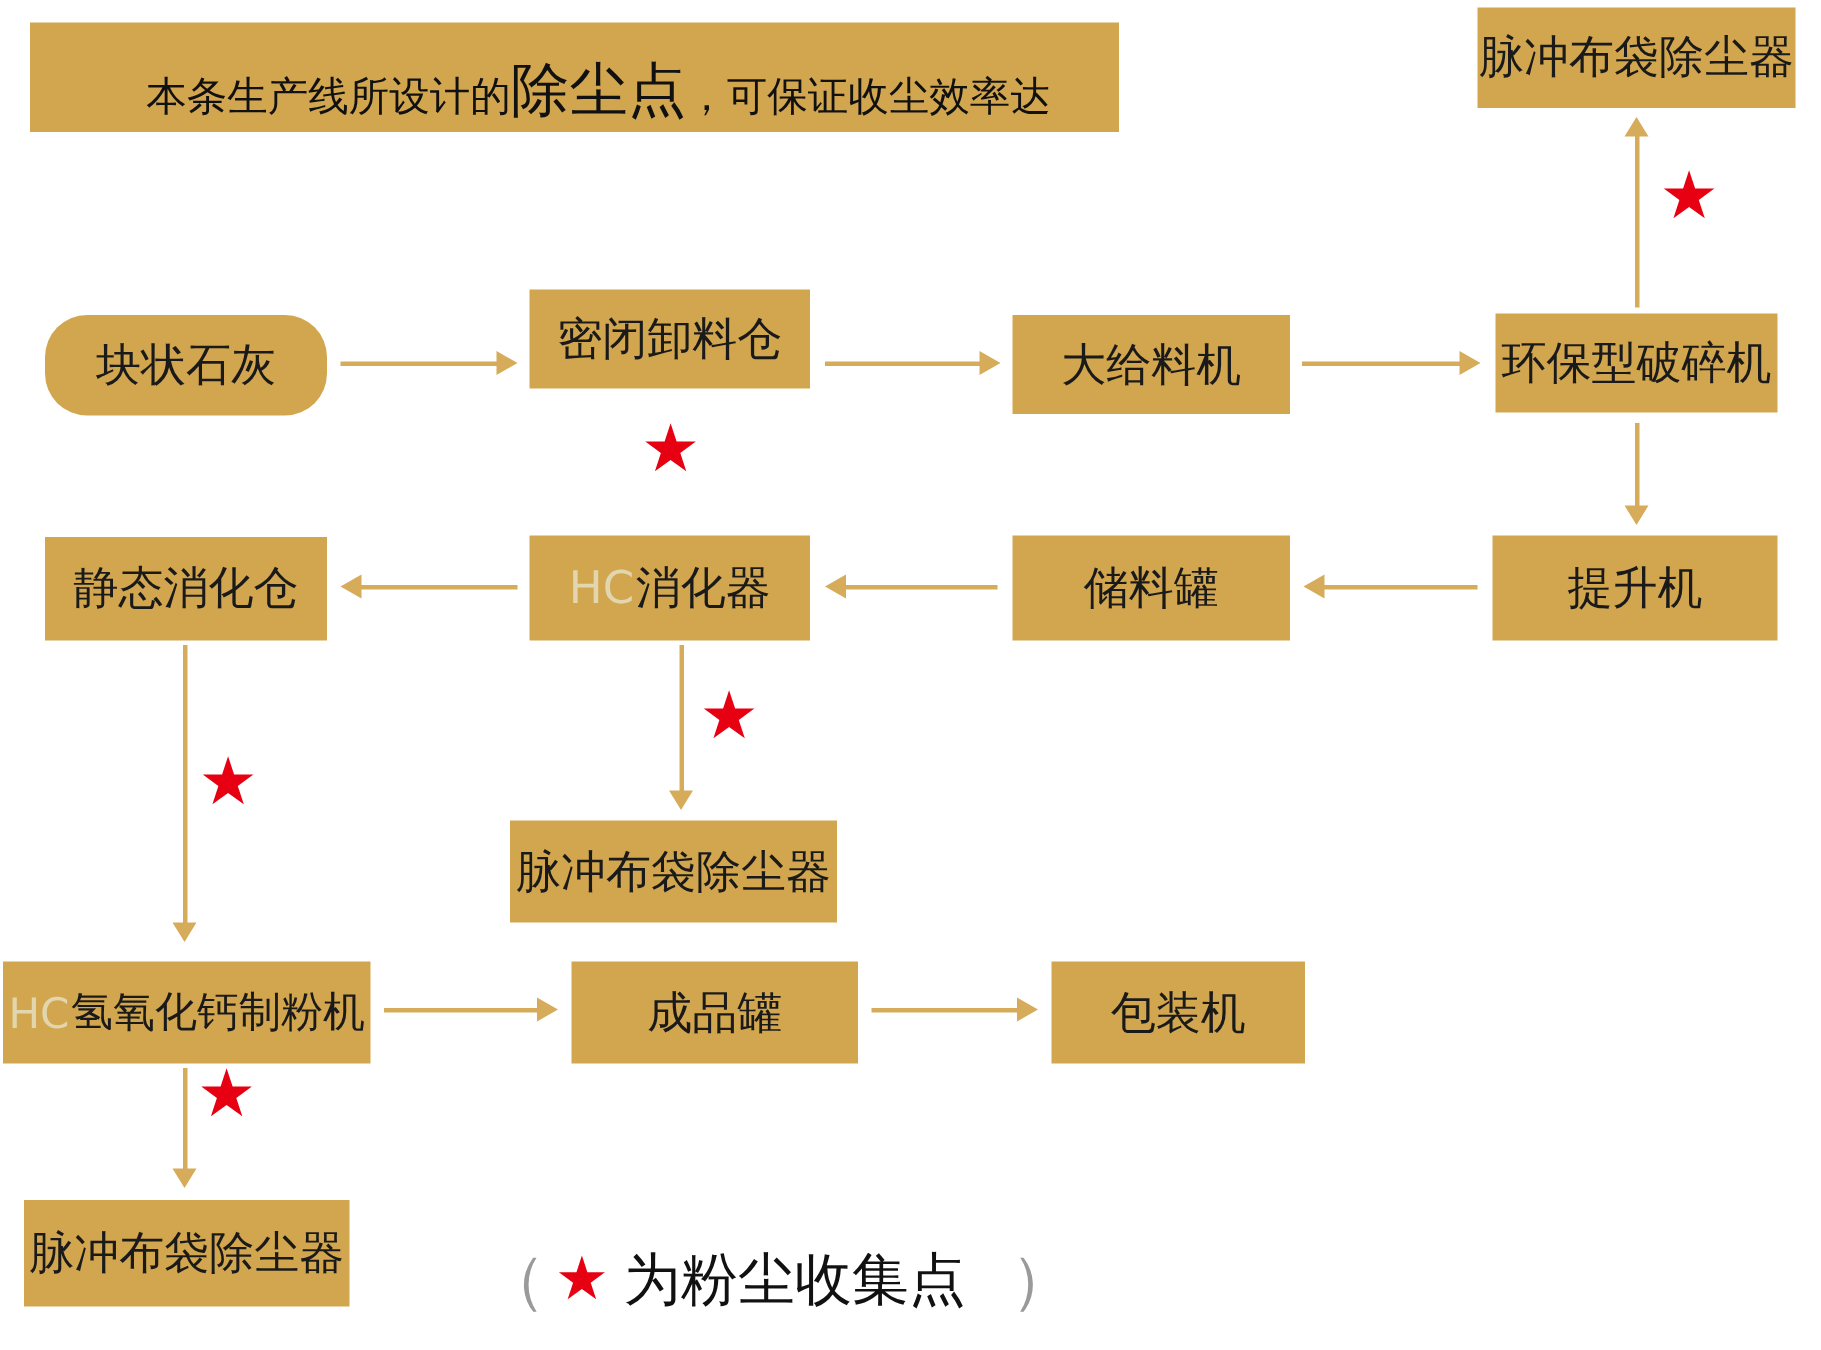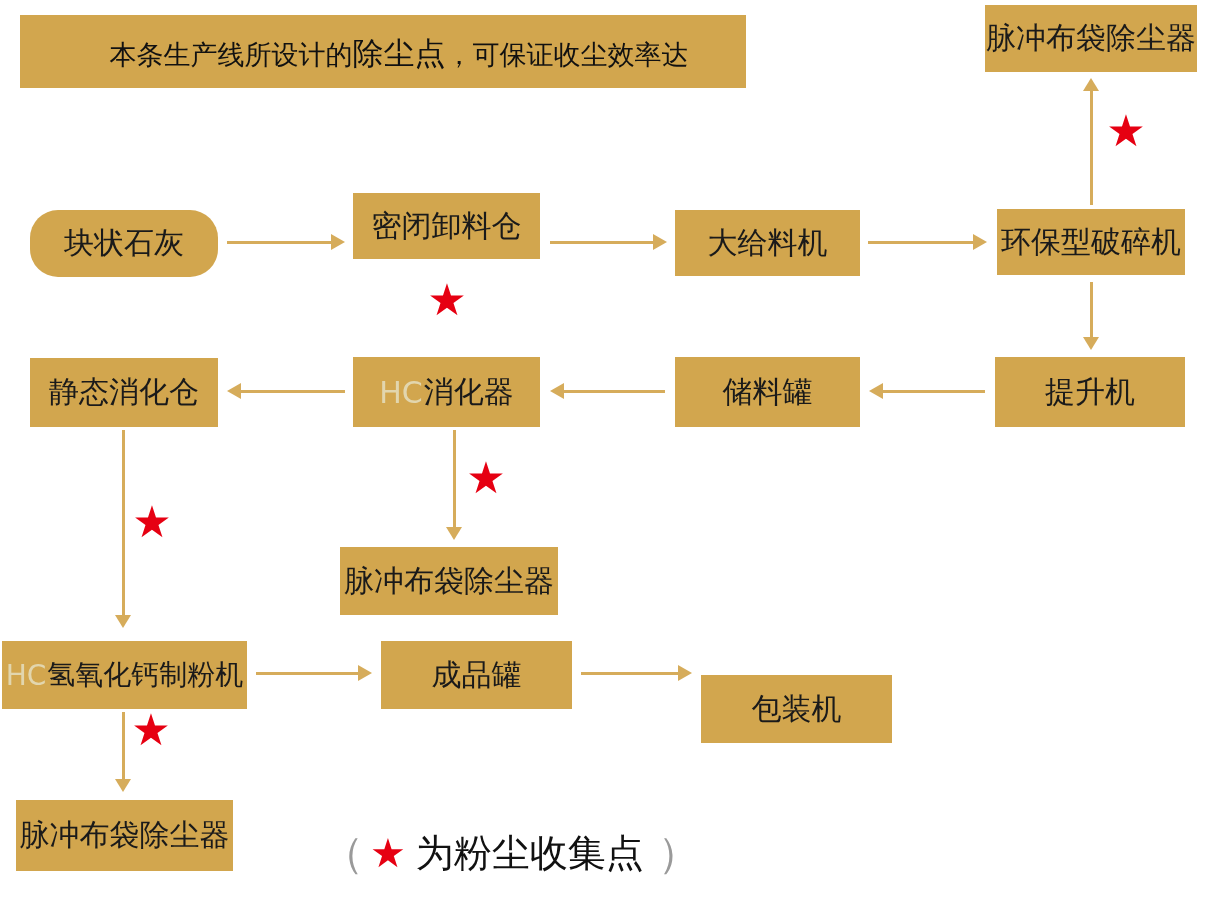--- a/index.html
+++ b/index.html
@@ -12,21 +12,21 @@
   }
   
   .banner{
     position:absolute;left:20px;top:15px;width:726px;height:73px;
     background:var(--gold);
     display:flex;align-items:baseline;justify-content:center;
     color:#111;white-space:nowrap;padding-left:32px;
   }
   .banner{padding-top:18px;box-sizing:border-box;}
   .banner .t-sm{font-size:27px;}
-  .banner .t-lg{font-size:31px;}
+  .banner .t-lg{font-size:39px;}
   
   .node{
     position:absolute;
     background:var(--gold);
     display:flex;align-items:center;justify-content:center;
     color:#1a1a1a;font-size:30px;white-space:nowrap;
   }
   .node .hc{color:var(--hc);margin-right:1px;}
   .node.small{font-size:28px;}
   
@@ -45,21 +45,21 @@
     position:absolute;color:var(--red);font-size:44px;line-height:1;
     transform:translate(-50%,-50%);
   }
   
   .legend{
     position:absolute;left:322px;top:820px;height:66px;
     display:flex;align-items:center;white-space:nowrap;
   }
   .legend .paren{color:#9a9a9a;font-size:42px;font-weight:200;}
   .legend .lstar{color:var(--red);font-size:40px;margin:0 10px 0 6px;}
-  .legend .ltext{color:#111;font-size:38px;margin-right:14px;text-align:center;}
+  .legend .ltext{color:#111;font-size:38px;margin-right:30px;text-align:center;}
 </style>
 </head>
 <body>
 
 <div class="canvas">
 
   <div class="banner">
     <span class="t-sm">本条生产线所设计的</span>
       <span class="t-lg">除尘点</span>
       <span class="t-sm">，可保证收尘效率达</span>
@@ -100,21 +100,21 @@
     <span>脉冲布袋除尘器</span>
   </div>
 
   <div class="node small" style="left:2px;top:641px;width:245px;height:68px;">
     <span class="hc">HC</span>
     <span>氢氧化钙制粉机</span>
   </div>
   <div class="node" style="left:381px;top:641px;width:191px;height:68px;">
     <span>成品罐</span>
   </div>
-  <div class="node" style="left:701px;top:641px;width:191px;height:68px;margin-top:34px;">
+  <div class="node" style="left:701px;top:641px;width:169px;height:68px;">
     <span>包装机</span>
   </div>
 
   <div class="node" style="left:16px;top:800px;width:217px;height:71px;">
     <span>脉冲布袋除尘器</span>
   </div>
 
   <div class="arrow-h right" style="left:227px;top:241px;width:105px;">
       <span class="head"></span>
     </div>

